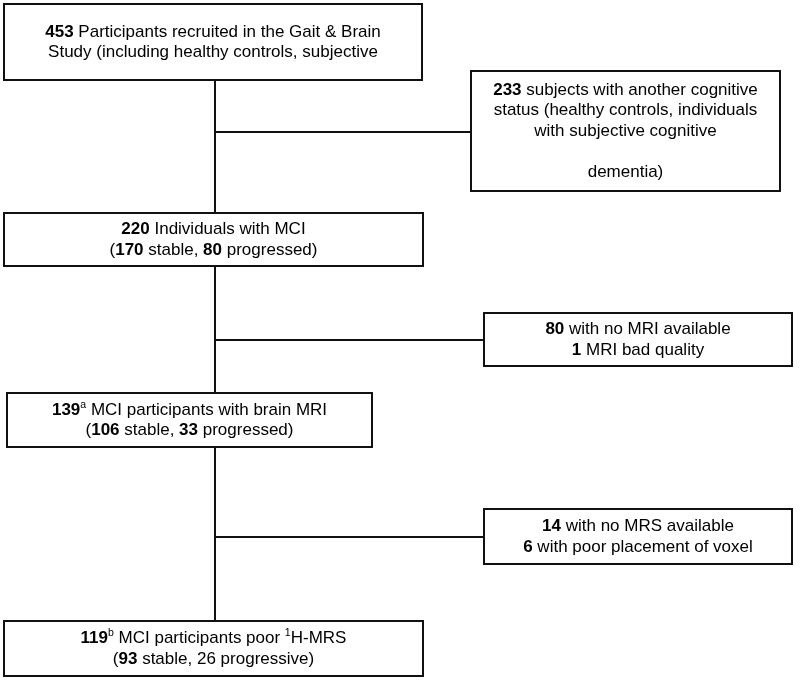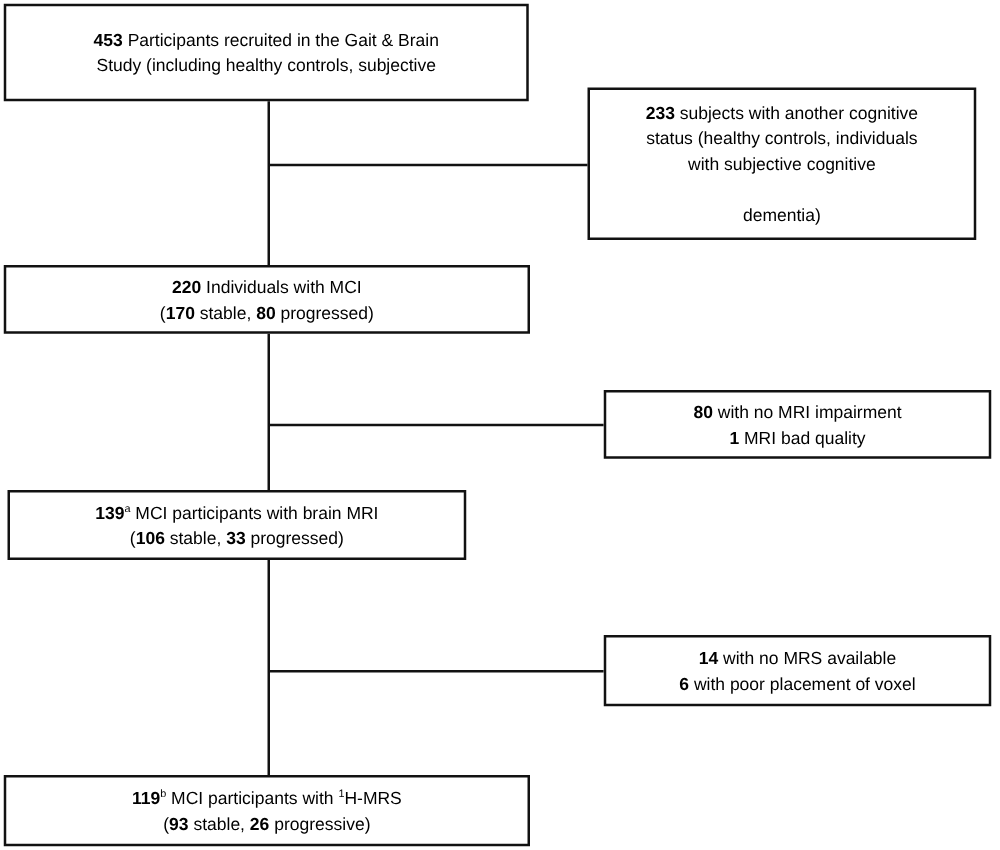--- a/index.html
+++ b/index.html
@@ -18,21 +18,21 @@
   .flow-box {
     position: absolute;
     box-sizing: border-box;
     border: 2px solid #111111;
     background: #ffffff;
     display: flex;
     flex-direction: column;
     align-items: center;
     justify-content: center;
     text-align: center;
-    font-size: 14px;
+    font-size: 17px;
     line-height: 20.5px;
     padding: 2px 8px;
     z-index: 2;
   }
   .flow-box sup {
     font-size: 0.62em;
     line-height: 0;
     vertical-align: super;
   }
   .connector {
@@ -71,28 +71,28 @@
 
   <div class="flow-box box-mci">
       <div><span style="font-weight: bold;">220</span><span> Individuals with MCI</span><br><span>(</span><span style="font-weight: bold;">170</span><span> stable, </span><span style="font-weight: bold;">80</span><span> progressed)</span></div>
     </div>
 
   <div class="flow-box box-mri">
       <div><span style="font-weight: bold;">139</span><sup>a</sup><span> MCI participants with brain MRI</span><br><span>(</span><span style="font-weight: bold;">106</span><span> stable, </span><span style="font-weight: bold;">33</span><span> progressed)</span></div>
     </div>
 
   <div class="flow-box box-mrs">
-      <div><span style="font-weight: bold;">119</span><sup>b</sup><span> MCI participants with </span><sup>1</sup><span>H-MRS</span><br><span>(</span><span style="font-weight: bold;">93</span><span> stable, </span><span style="font-weight: bold;">26</span><span> progressive)</span></div>
+      <div><span style="font-weight: bold;">119</span><sup>b</sup><span> MCI participants poor </span><sup>1</sup><span>H-MRS</span><br><span>(</span><span style="font-weight: bold;">93</span><span> stable, </span><span style="font-weight: normal;">26</span><span> progressive)</span></div>
     </div>
 
   <div class="flow-box box-excl-cognitive">
       <div><span style="font-weight: bold;">233</span><span> subjects with another cognitive</span><br><span>status (healthy controls, individuals</span><br><span>with subjective cognitive</span><br><br><span>dementia)</span></div>
     </div>
 
   <div class="flow-box box-excl-mri">
-      <div><span style="font-weight: bold;">80</span><span> with no MRI impairment</span><br><span style="font-weight: bold;">1</span><span> MRI bad quality</span></div>
+      <div><span style="font-weight: bold;">80</span><span> with no MRI available</span><br><span style="font-weight: bold;">1</span><span> MRI bad quality</span></div>
     </div>
 
   <div class="flow-box box-excl-mrs">
       <div><span style="font-weight: bold;">14</span><span> with no MRS available</span><br><span style="font-weight: bold;">6</span><span> with poor placement of voxel</span></div>
     </div>
 
 </div>
 
 </body></html>

